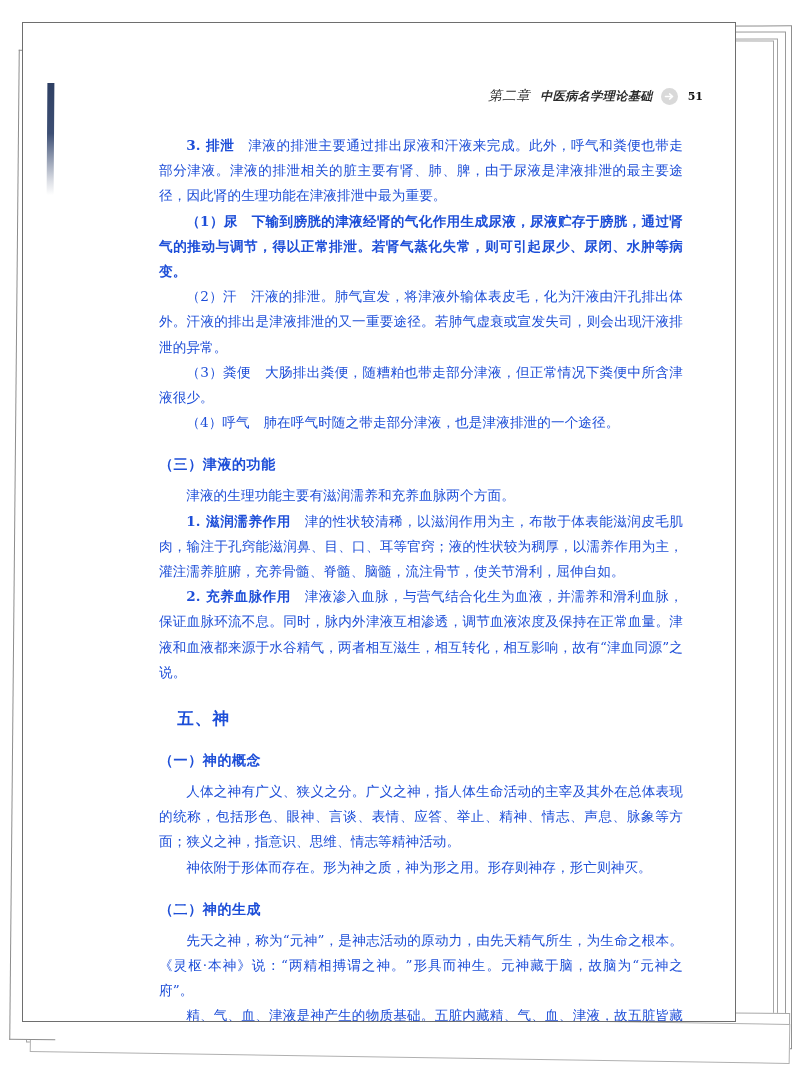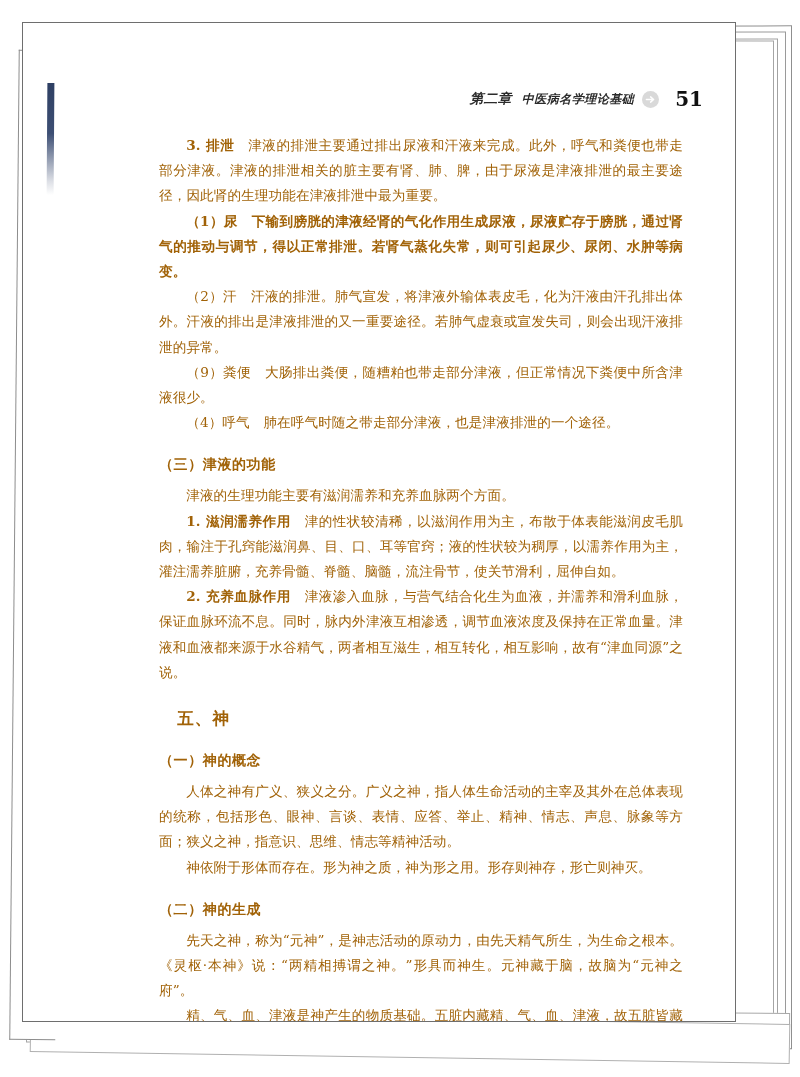--- a/index.html
+++ b/index.html
@@ -77,21 +77,21 @@
     top: 64px;
     display: flex;
     justify-content: flex-end;
     align-items: center;
     gap: 7px;
     color: #2b2b2b;
   }
   .rh-chapter {
     font-family: "DejaVu Serif", "Liberation Serif", serif;
     font-style: italic;
-    font-weight: 700;
+    font-weight: 400;
     font-size: 13.5px;
     letter-spacing: 0.5px;
   }
   .rh-title {
     font-family: "DejaVu Serif", "Liberation Serif", serif;
     font-style: italic;
     font-weight: 700;
     font-size: 12px;
     letter-spacing: 0.5px;
     margin-left: 3px;
@@ -103,35 +103,35 @@
     display: inline-flex;
     align-items: center;
     justify-content: center;
     flex: none;
     margin: 0 1px;
   }
   .rh-arrow svg { display:block; }
   .rh-page {
     font-family: "DejaVu Serif", "Liberation Serif", serif;
     font-weight: 700;
-    font-size: 20px;
+    font-size: 11px;
     color: #111;
-    margin-left: 8px;
+    margin-left: 2px;
   }
 
   
   .content {
     position: absolute;
     left: 136px;
     top: 110px;
     width: 524px;
   }
   .content p, .content h2, .content h3 {
     margin: 0;
-    color: #a16207;
+    color: #1d4ed8;
   }
   p.body {
     font-family: "DejaVu Serif", "Liberation Serif", serif;
     font-size: 13.6px;
     line-height: 25.2px;
     text-align: justify;
     text-justify: inter-ideograph;
     text-indent: 2em;
     letter-spacing: 0.1px;
   }
@@ -187,21 +187,21 @@
   </div>
 
   <div class="content">
 
     <p class="body"><span class="lead">3. 排泄</span>　<span>津液的排泄主要通过排出尿液和汗液来完成。此外，呼气和粪便也带走部分津液。津液的排泄相关的脏主要有肾、肺、脾，由于尿液是津液排泄的最主要途径，因此肾的生理功能在津液排泄中最为重要。</span></p>
 
     <p class="body gap-sm">（1）尿　下输到膀胱的津液经肾的气化作用生成尿液，尿液贮存于膀胱，通过肾气的推动与调节，得以正常排泄。若肾气蒸化失常，则可引起尿少、尿闭、水肿等病变。</p>
 
     <p class="body">（2）汗　汗液的排泄。肺气宣发，将津液外输体表皮毛，化为汗液由汗孔排出体外。汗液的排出是津液排泄的又一重要途径。若肺气虚衰或宣发失司，则会出现汗液排泄的异常。</p>
 
-    <p class="body">（9）粪便　大肠排出粪便，随糟粕也带走部分津液，但正常情况下粪便中所含津液很少。</p>
+    <p class="body">（3）粪便　大肠排出粪便，随糟粕也带走部分津液，但正常情况下粪便中所含津液很少。</p>
 
     <p class="body">（4）呼气　肺在呼气时随之带走部分津液，也是津液排泄的一个途径。</p>
 
     <h3 class="subsection">（三）津液的功能</h3>
 
     <p class="body">津液的生理功能主要有滋润濡养和充养血脉两个方面。</p>
 
     <p class="body"><span class="lead">1. 滋润濡养作用</span>　<span>津的性状较清稀，以滋润作用为主，布散于体表能滋润皮毛肌肉，输注于孔窍能滋润鼻、目、口、耳等官窍；液的性状较为稠厚，以濡养作用为主，灌注濡养脏腑，充养骨髓、脊髓、脑髓，流注骨节，使关节滑利，屈伸自如。</span></p>
 
     <p class="body"><span class="lead">2. 充养血脉作用</span>　<span>津液渗入血脉，与营气结合化生为血液，并濡养和滑利血脉，保证血脉环流不息。同时，脉内外津液互相渗透，调节血液浓度及保持在正常血量。津液和血液都来源于水谷精气，两者相互滋生，相互转化，相互影响，故有“津血同源”之说。</span></p>

